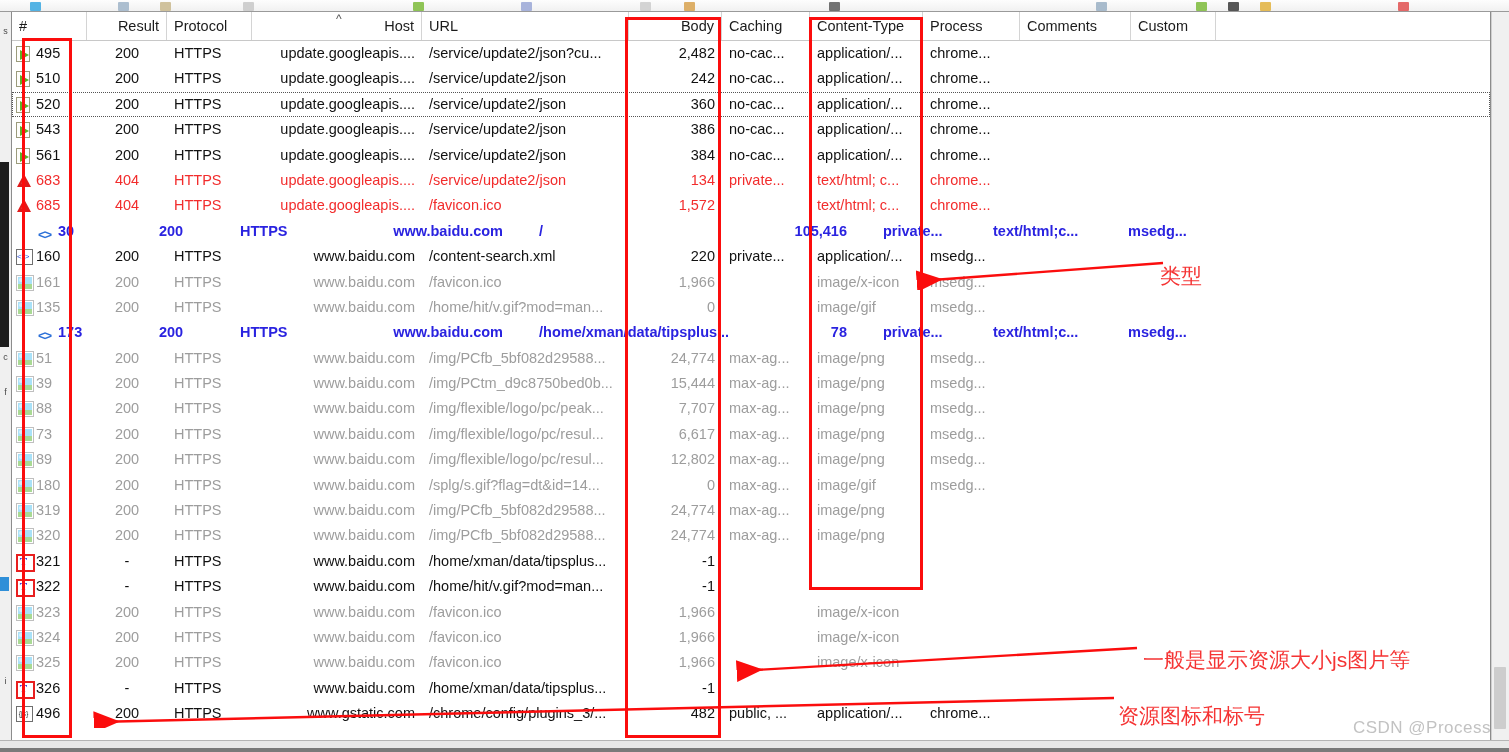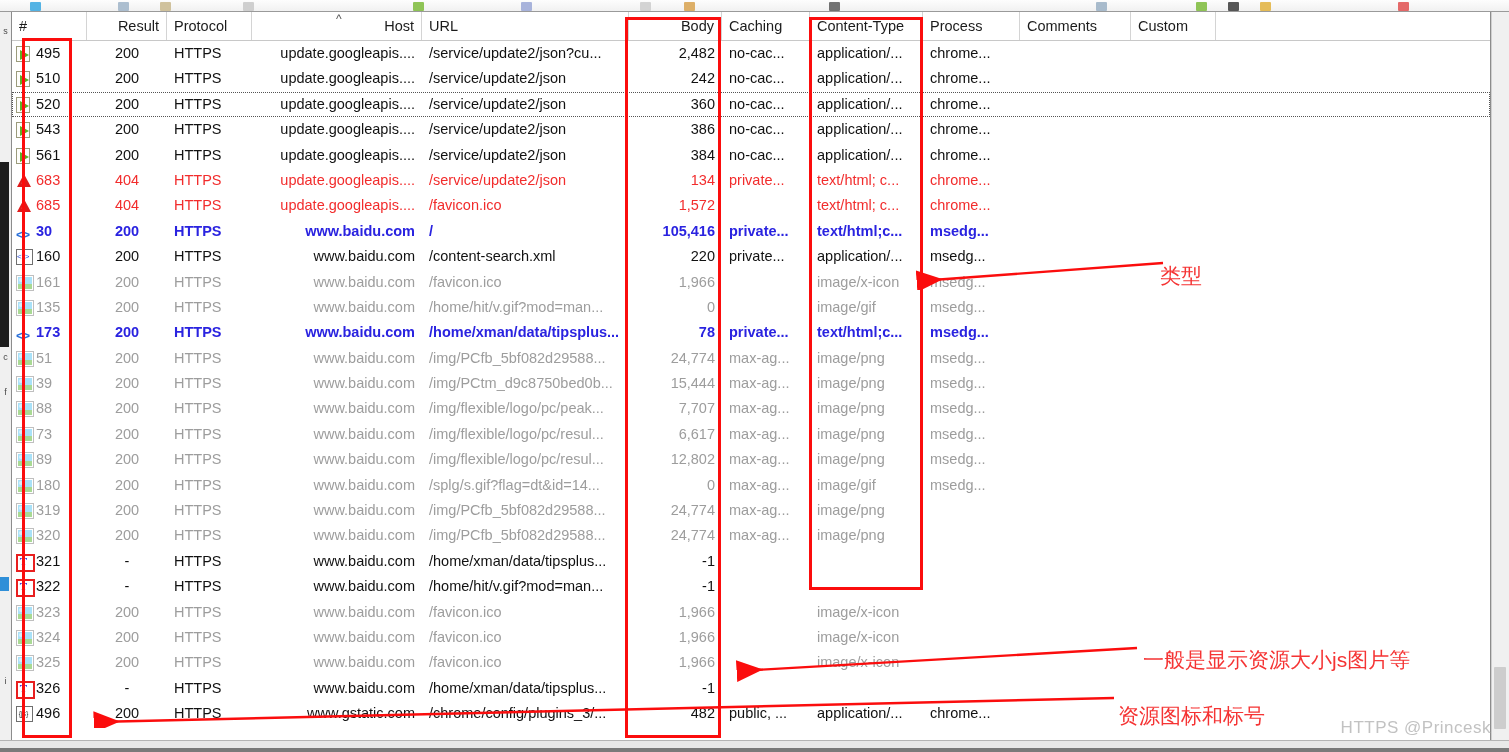--- a/index.html
+++ b/index.html
@@ -128,21 +128,21 @@
   .cell.l { text-align: left; }
   .cell.id {
     padding-left: 4px;
     text-align: left;
     position: relative;
   }
 
   
   .t-normal { color: #111111; }
   .t-err    { color: #f22c2c; }
-  .t-blue   { color: #2a23e0; font-weight: bold; }
+  .t-blue   { color: #2a23e0; font-weight: bold; margin-left: 22px; }
   .t-gray   { color: #9d9d9d; }
 
   
   .ico {
     display: inline-block;
     width: 17px; height: 15px;
     vertical-align: -3px;
     margin-right: 3px;
     position: relative;
   }
@@ -379,13 +379,13 @@
 <div class="ann-text" id="ann-type-text">类型</div>
 <div class="ann-text" id="ann-size-text">一般是显示资源大小js图片等</div>
 <div class="ann-text" id="ann-icon-text">资源图标和标号</div>
 
 <div id="vscroll">
   <div id="vthumb"></div>
 </div>
 <div id="hscroll"></div>
 <div id="bottom-frame"></div>
 
-<div id="watermark">HTTPS @Princesk</div>
+<div id="watermark">CSDN @Process</div>
 
 </body></html>

